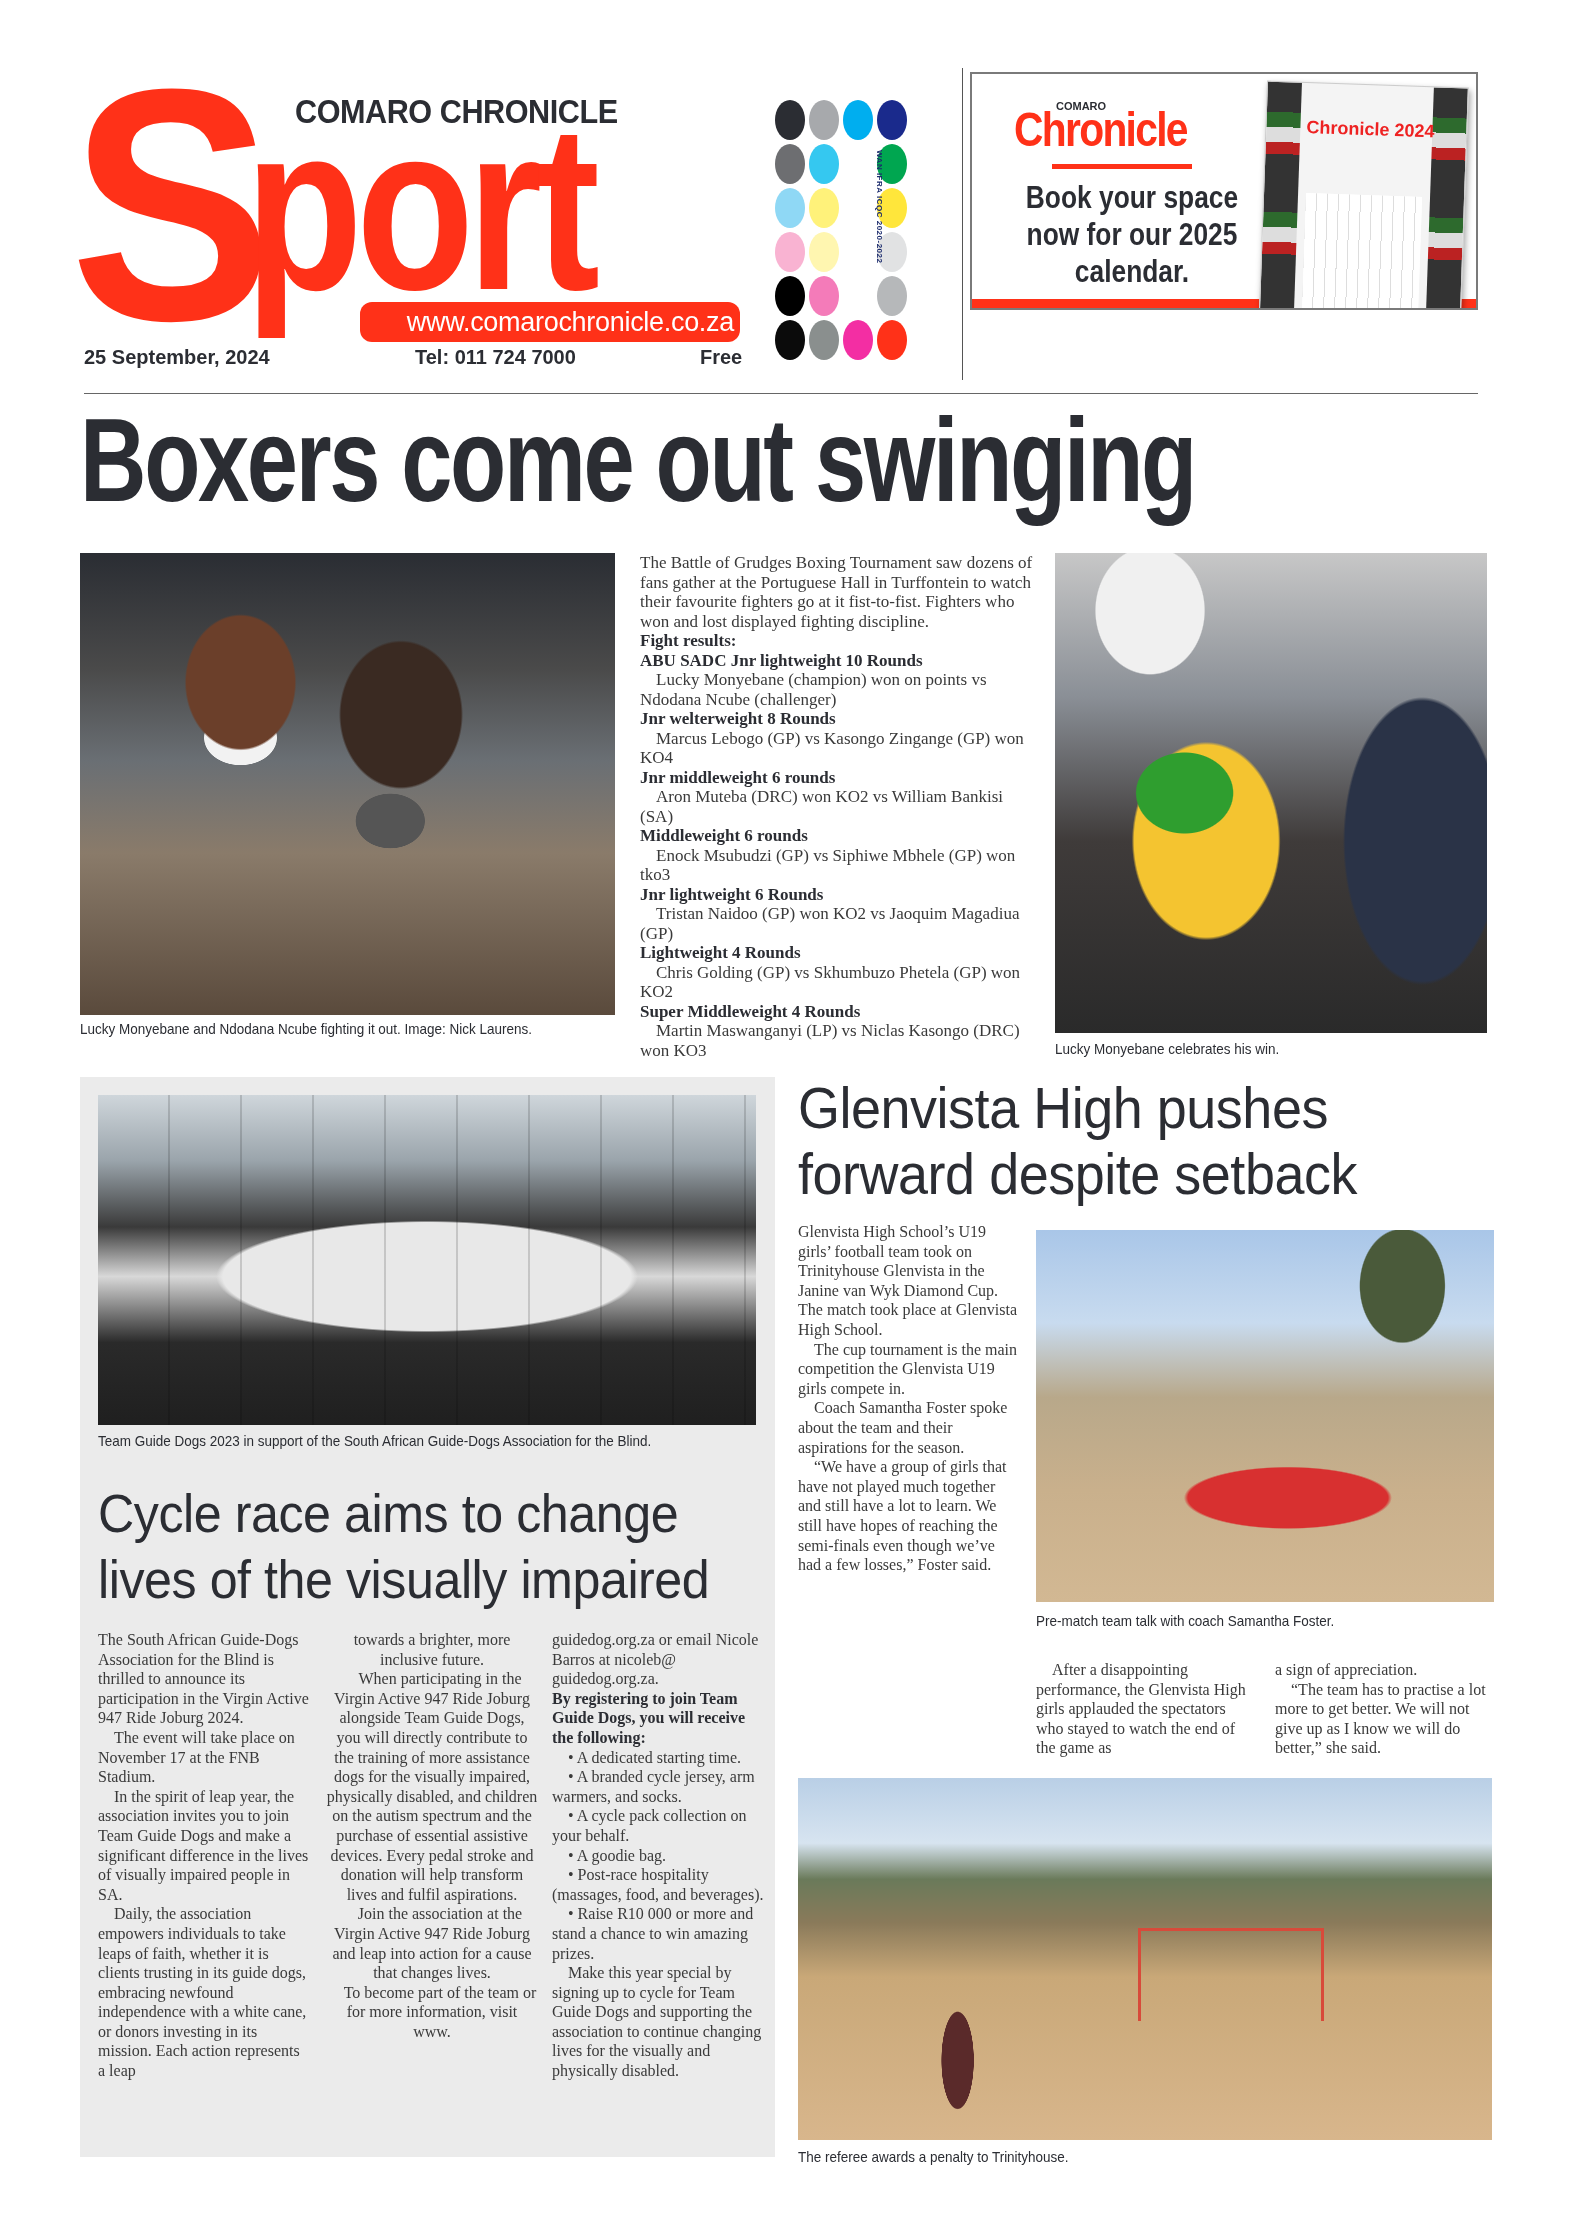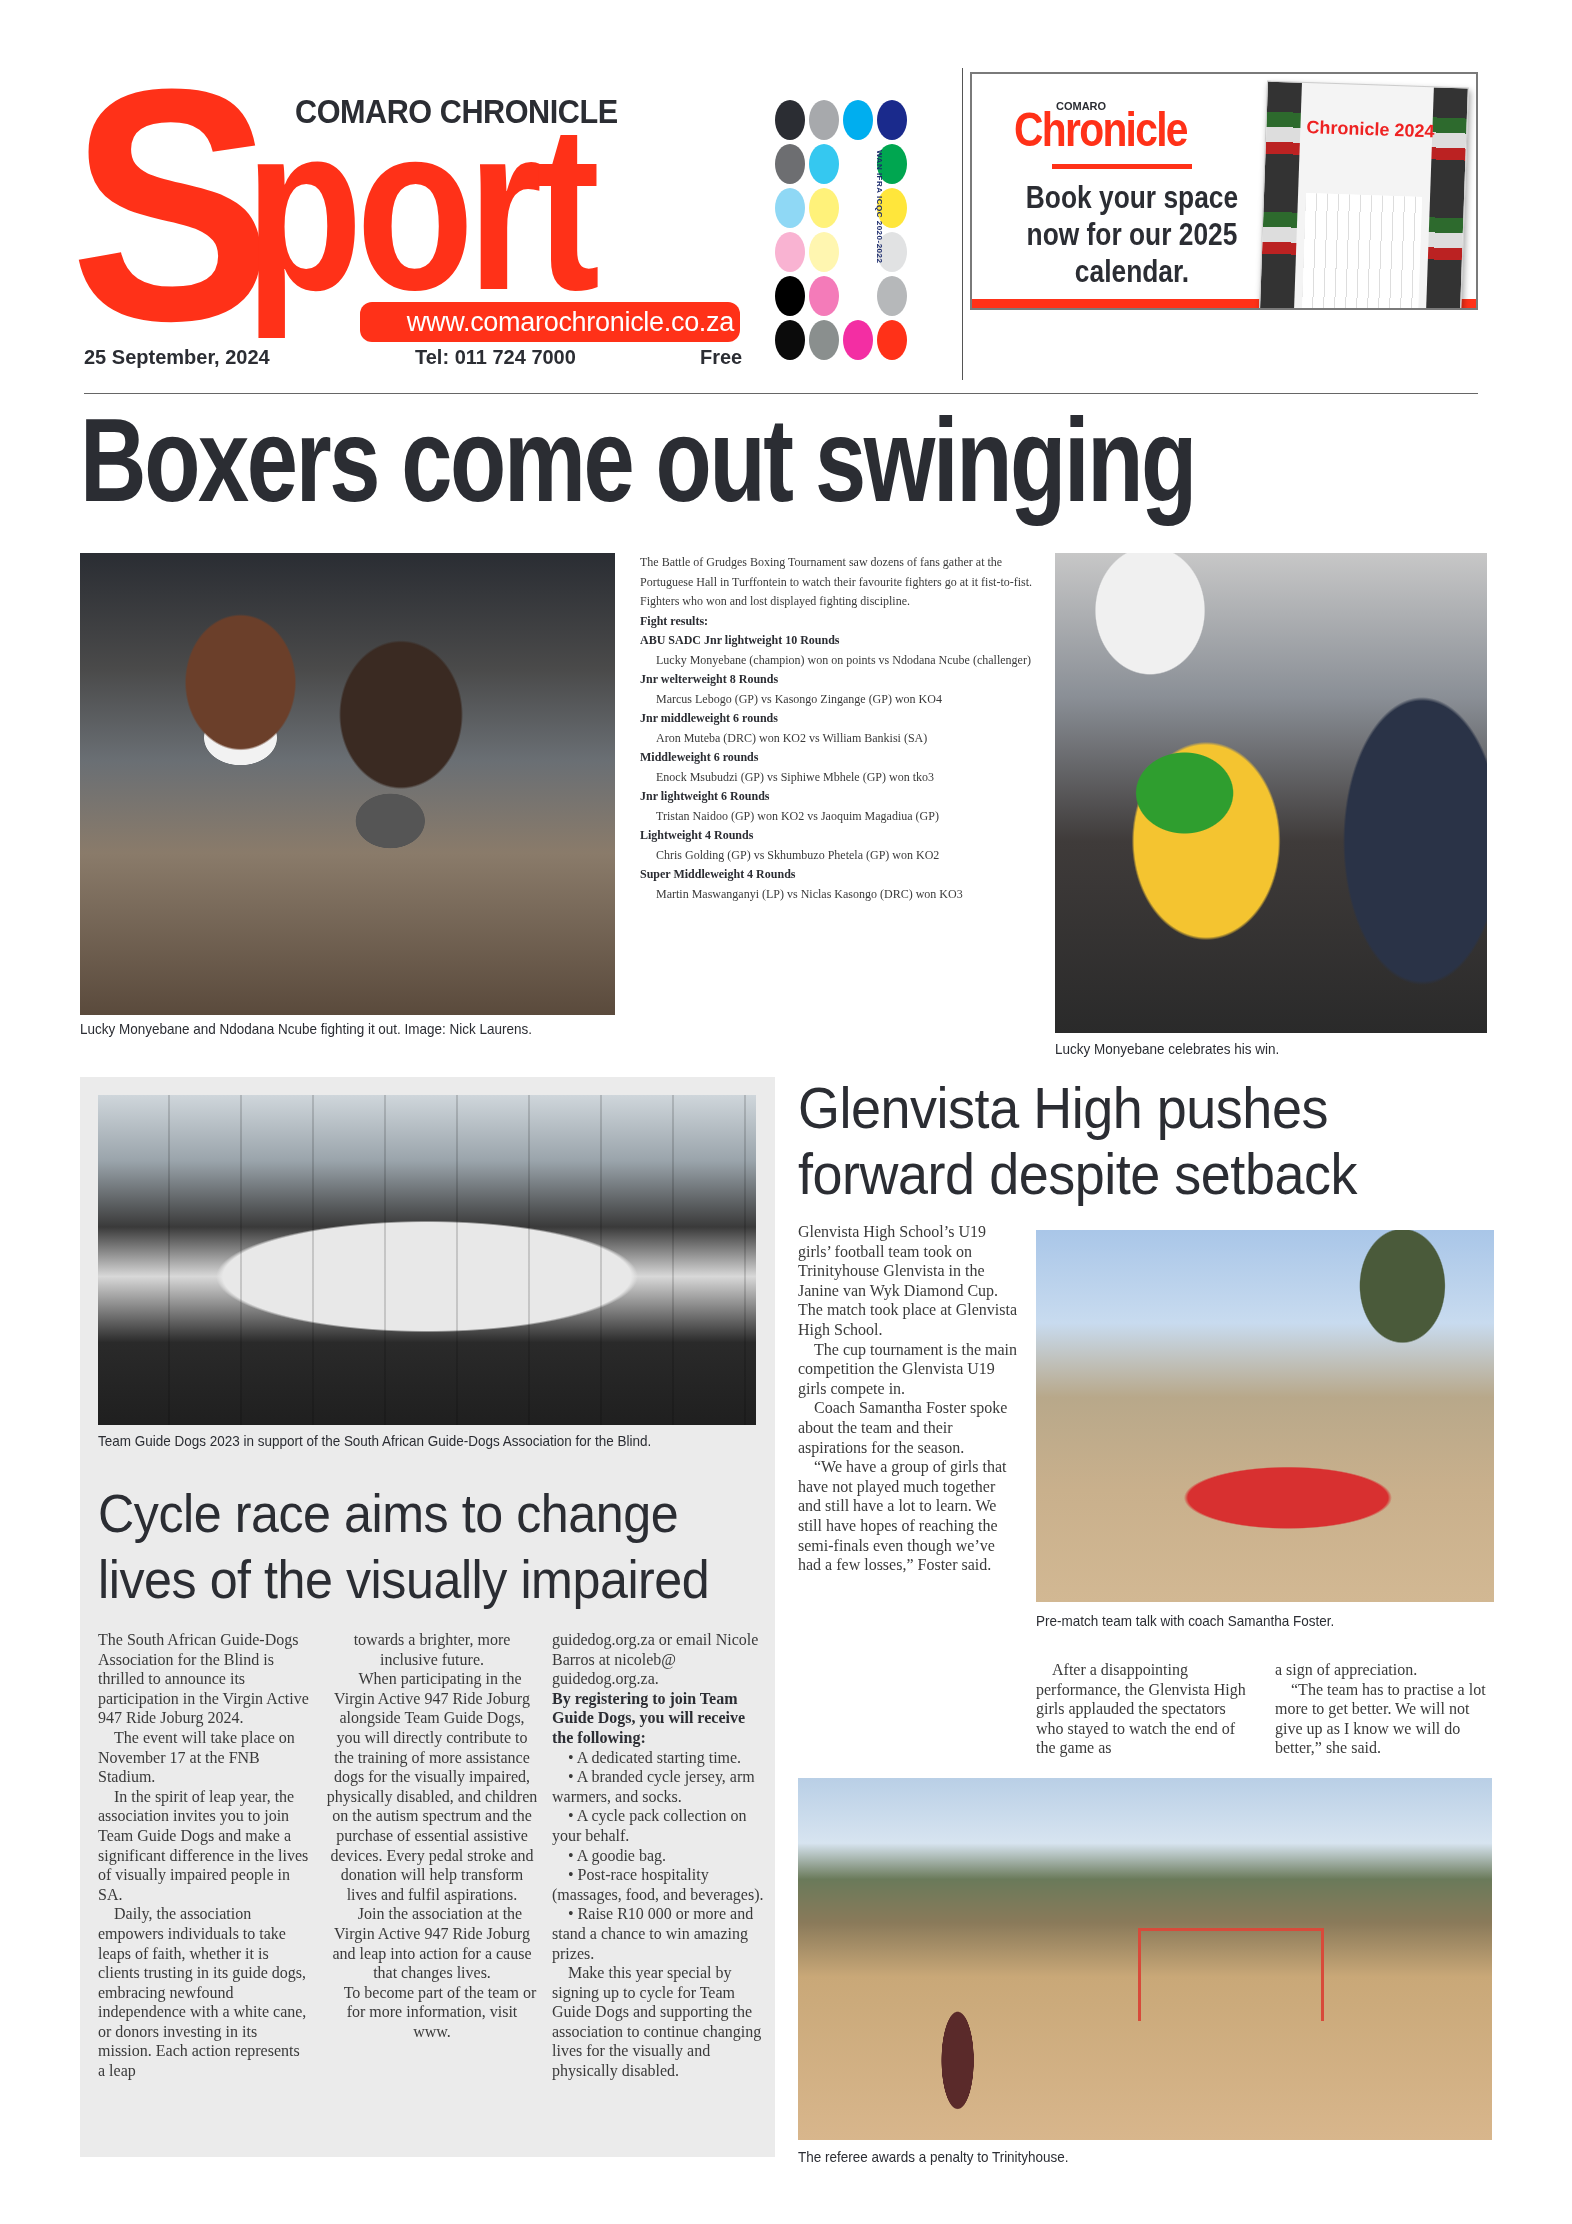--- a/index.html
+++ b/index.html
@@ -104,21 +104,21 @@
   .caption { font-family: "Liberation Sans", sans-serif; font-size: 14.5px; line-height: 18px; color: #2b2d33; transform: scaleX(0.93); transform-origin: left top; }
 
   
   .body { font-family: "Liberation Serif", serif; font-size: 16px; line-height: 19.5px; color: #3a3a3a; }
   .body p { margin: 0; }
   .body .ind { text-indent: 16px; }
   .body .b { font-weight: 700; color: #2b2d33; }
   .body .bullet { text-indent: 16px; }
 
   
-  .boxing-text { left: 640px; top: 553px; width: 400px; font-size: 12px; line-height: 19.5px; }
+  .boxing-text { left: 640px; top: 553px; width: 400px; font-size: 17px; line-height: 19.5px; }
 
   
   .cycle-panel { left: 80px; top: 1077px; width: 695px; height: 1080px; background: #ebebeb; }
   .cycle-title { left: 98px; top: 1480px; width: 700px; font-family: "Liberation Sans", sans-serif; font-weight: 400; font-size: 54px; line-height: 66px; color: #2b2d33; letter-spacing: -0.5px; transform: scaleX(0.93); transform-origin: left top; }
   .cycle-col { top: 1630px; font-size: 16px; line-height: 19.6px; }
 
   
   .glen-title { left: 798px; top: 1075px; width: 700px; font-family: "Liberation Sans", sans-serif; font-size: 58px; line-height: 66px; color: #2b2d33; letter-spacing: -0.5px; transform: scaleX(0.93); transform-origin: left top; }
   .glen-text { font-size: 16px; line-height: 19.6px; }
 </style>

